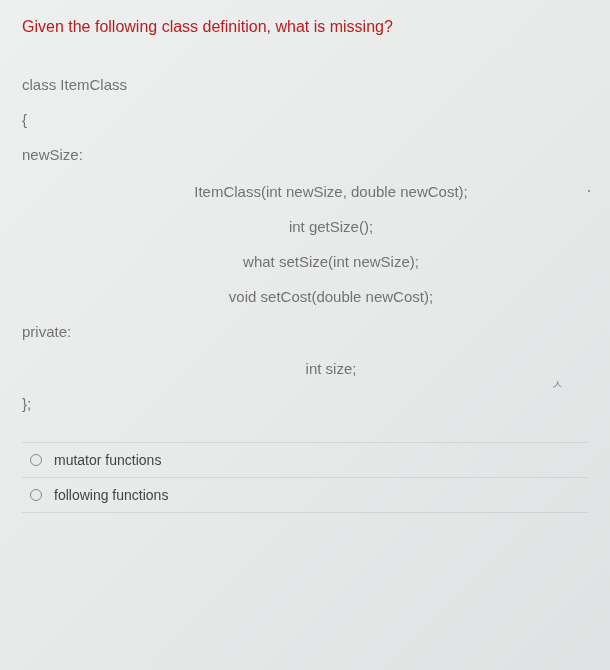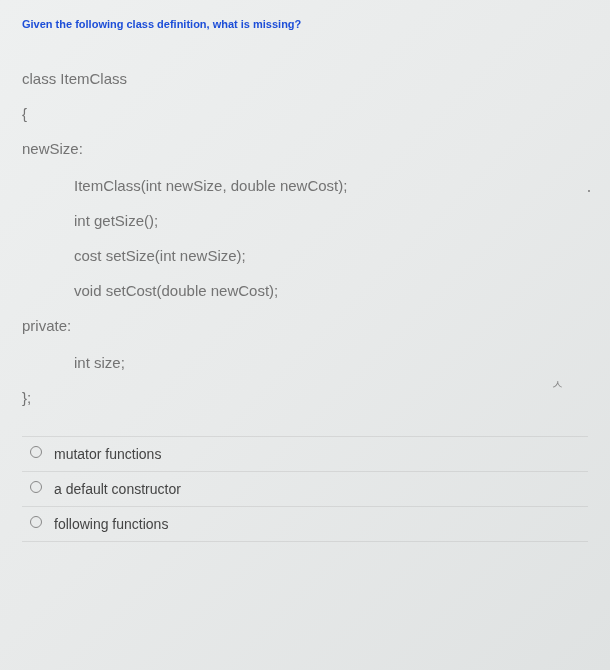--- a/index.html
+++ b/index.html
@@ -12,44 +12,46 @@
       height: 670px;
       font-family: -apple-system, BlinkMacSystemFont, "Segoe UI", Arial, sans-serif;
       background: linear-gradient(135deg, #eef0f0 0%, #e8eaea 50%, #dfe2e2 100%);
       padding: 18px 22px;
       color: #3a3a3a;
       font-size: 15px;
       position: relative;
       overflow: hidden;
     }
     .question-text {
-      font-size: 11px;
-      color: #1d4ed8;
-      font-weight: 700;
+      font-size: 16px;
+      color: #b91c1c;
+      font-weight: 400;
       margin-bottom: 38px;
     }
     .code-block {
       color: #737373;
       font-size: 15px;
       line-height: 1.4;
     }
     .code-line {
       margin-bottom: 14px;
     }
     .indent-1 {
       padding-left: 52px;
+      text-align: center;
     }
     .spacer-sm {
       height: 2px;
     }
     .options {
       margin-top: 28px;
     }
     .option-row {
       display: flex;
+      align-items: center;
       padding: 9px 0;
       border-top: 1px solid rgba(180,180,180,0.35);
       cursor: pointer;
     }
     .option-row:last-child {
       border-bottom: 1px solid rgba(180,180,180,0.35);
     }
     .radio {
       width: 12px;
       height: 12px;
@@ -78,37 +80,33 @@
 
 <div class="question-text">Given the following class definition, what is missing?</div>
 
 <div class="code-block">
   <div class="code-line">class ItemClass</div>
   <div class="code-line">{</div>
   <div class="code-line">newSize:</div>
   <div class="spacer-sm"></div>
   <div class="code-line indent-1">ItemClass(int newSize, double newCost);</div>
   <div class="code-line indent-1">int getSize();</div>
-  <div class="code-line indent-1">cost setSize(int newSize);</div>
+  <div class="code-line indent-1">what setSize(int newSize);</div>
   <div class="code-line indent-1">void setCost(double newCost);</div>
   <div class="code-line">private:</div>
   <div class="spacer-sm"></div>
   <div class="code-line indent-1">int size;</div>
   <div class="code-line">};</div>
 </div>
 
 <div class="options">
   <div class="option-row">
     <span class="radio"></span>
     <span class="option-label">mutator functions</span>
   </div>
   <div class="option-row">
     <span class="radio"></span>
-    <span class="option-label">a default constructor</span>
-  </div>
-  <div class="option-row">
-    <span class="radio"></span>
     <span class="option-label">following functions</span>
   </div>
 </div>
 
 <span class="stray-mark stray-dot">·</span>
 <span class="stray-mark stray-2">ㅅ</span>
 
 </body></html>

